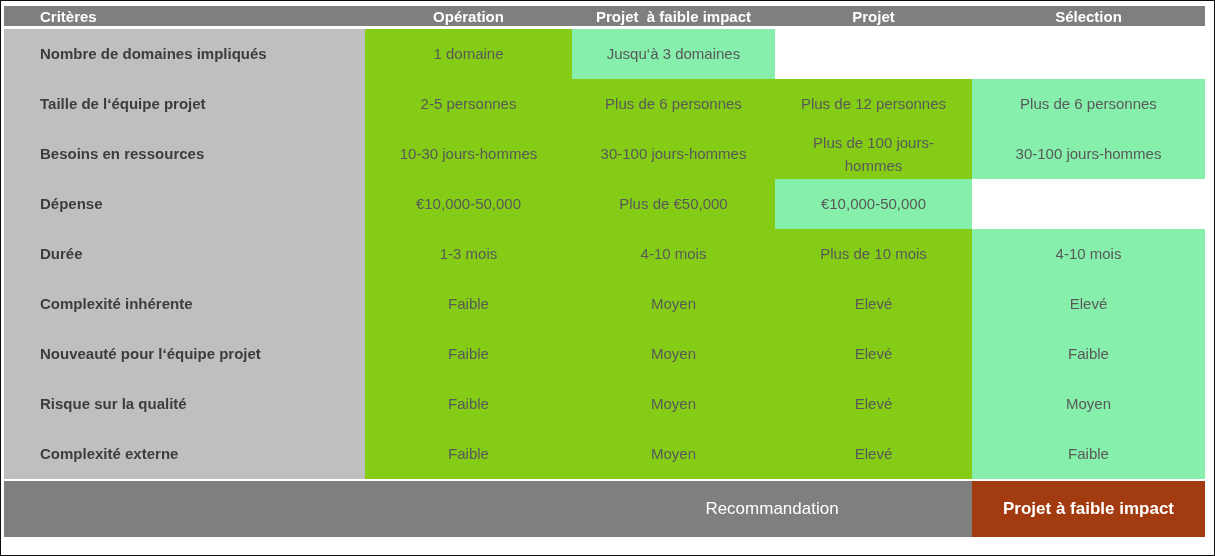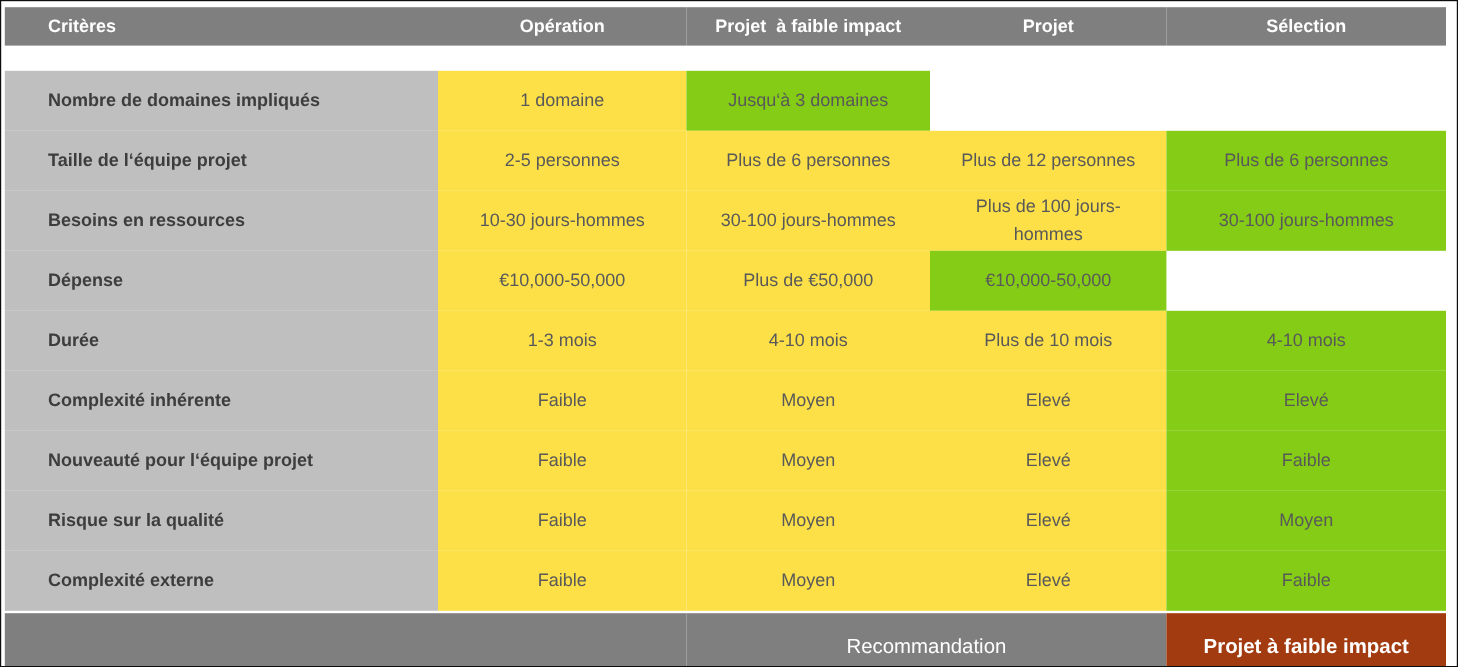--- a/index.html
+++ b/index.html
@@ -11,43 +11,43 @@
     background:#ffffff;
     padding:5px 9px 10px 3px;
     font-family:"Liberation Sans", sans-serif;
     overflow:hidden;
   }
   .grid-row{
     display:grid;
     grid-template-columns:361px 207px 203px 197px 233px;
   }
   
-  .header-row{height:32px;margin-bottom:21px;border-radius:11px;}
+  .header-row{height:20px;margin-bottom:3px;border-radius:11px;}
   .hcell{
     background:#7f7f7f;color:#ffffff;
     font-size:15px;font-weight:bold;
     display:flex;align-items:center;justify-content:center;
     white-space:pre-wrap;
   }
   .hcell.first{justify-content:flex-start;padding-left:36px;}
   
   .row{height:50px;}
   .cell{
     font-size:15px;color:#595959;
     display:flex;align-items:center;justify-content:center;
     text-align:center;line-height:1.55;
     padding:0 10px;
-    background:#fde047;
+    background:#84cc16;
   }
   .cell.crit{
     background:#bfbfbf;color:#3d3d3d;font-weight:bold;
     justify-content:flex-start;text-align:left;
     padding-left:36px;padding-right:0;
   }
-  .cell.sel{background:#84cc16;}
+  .cell.sel{background:#86efac;}
   
   .footer-row{height:56px;margin-top:2px;}
   .fcell{
     display:flex;align-items:center;justify-content:center;
     font-size:17px;color:#ffffff;
   }
   .fcell.spacer{grid-column:1 / span 2;background:#7f7f7f;}
   .fcell.reco{grid-column:3 / span 2;background:#7f7f7f;}
   .fcell.selection{grid-column:5;background:#a33b10;font-weight:bold;}
 </style>

